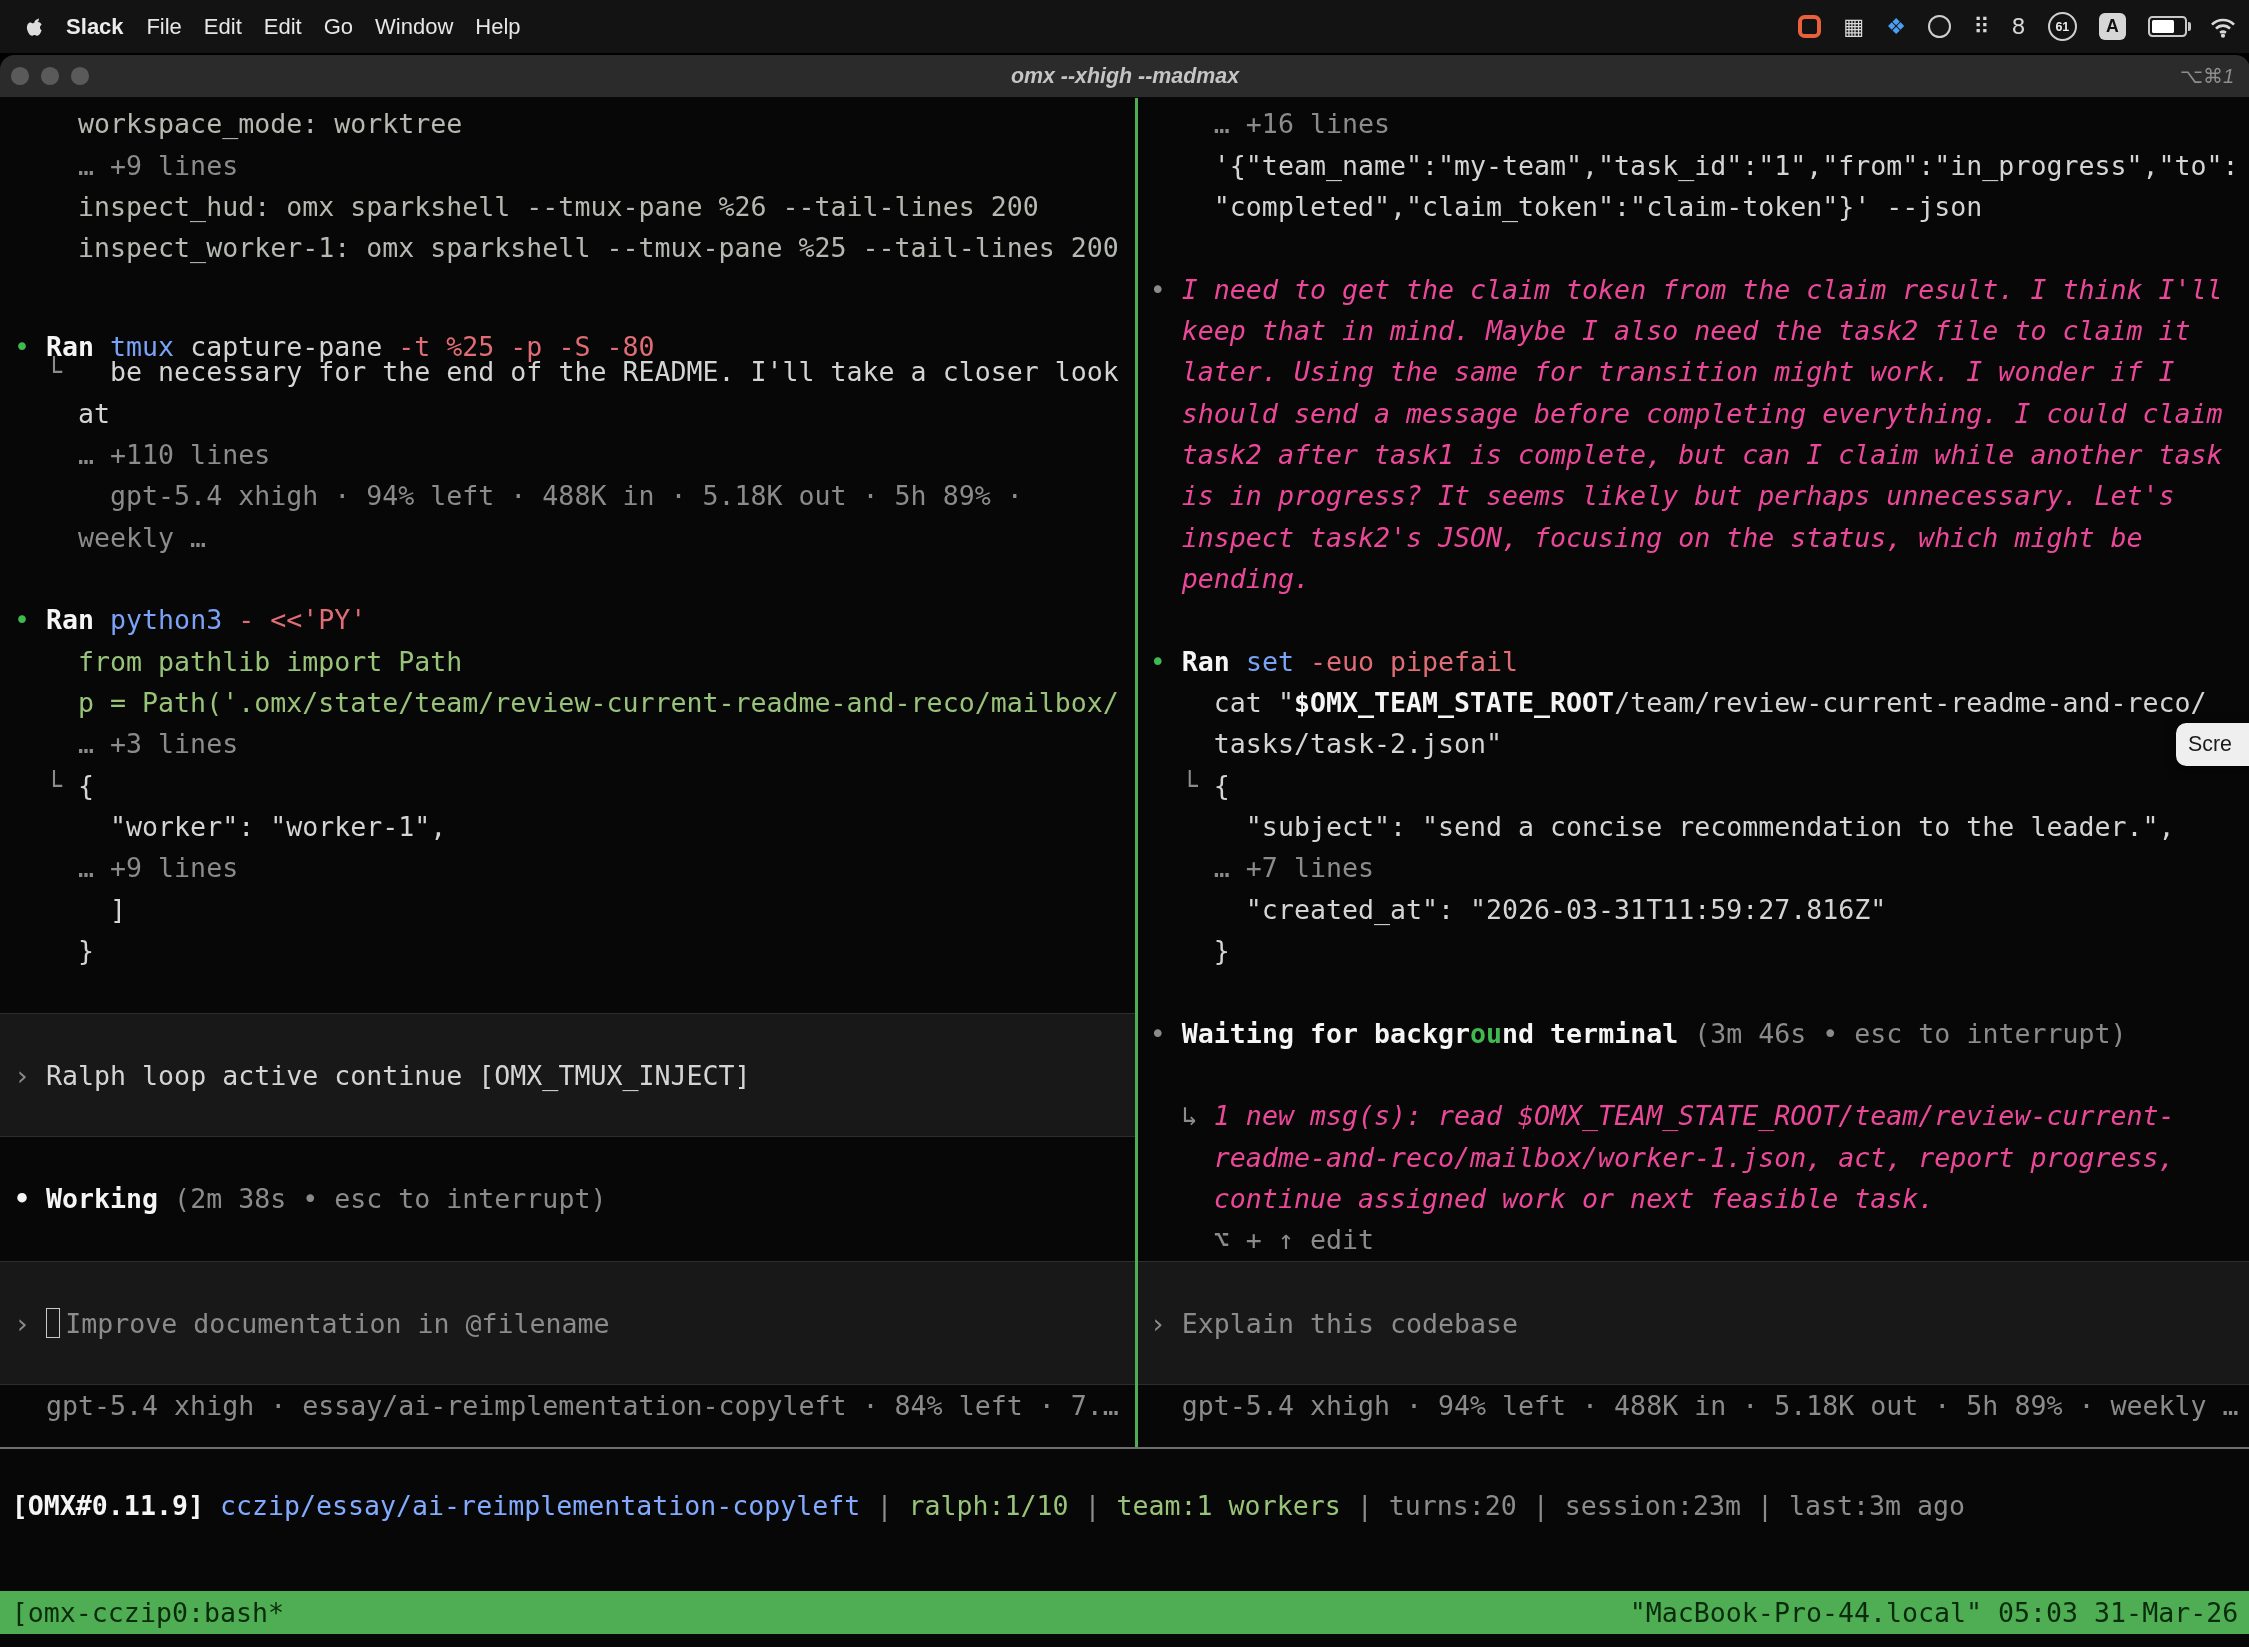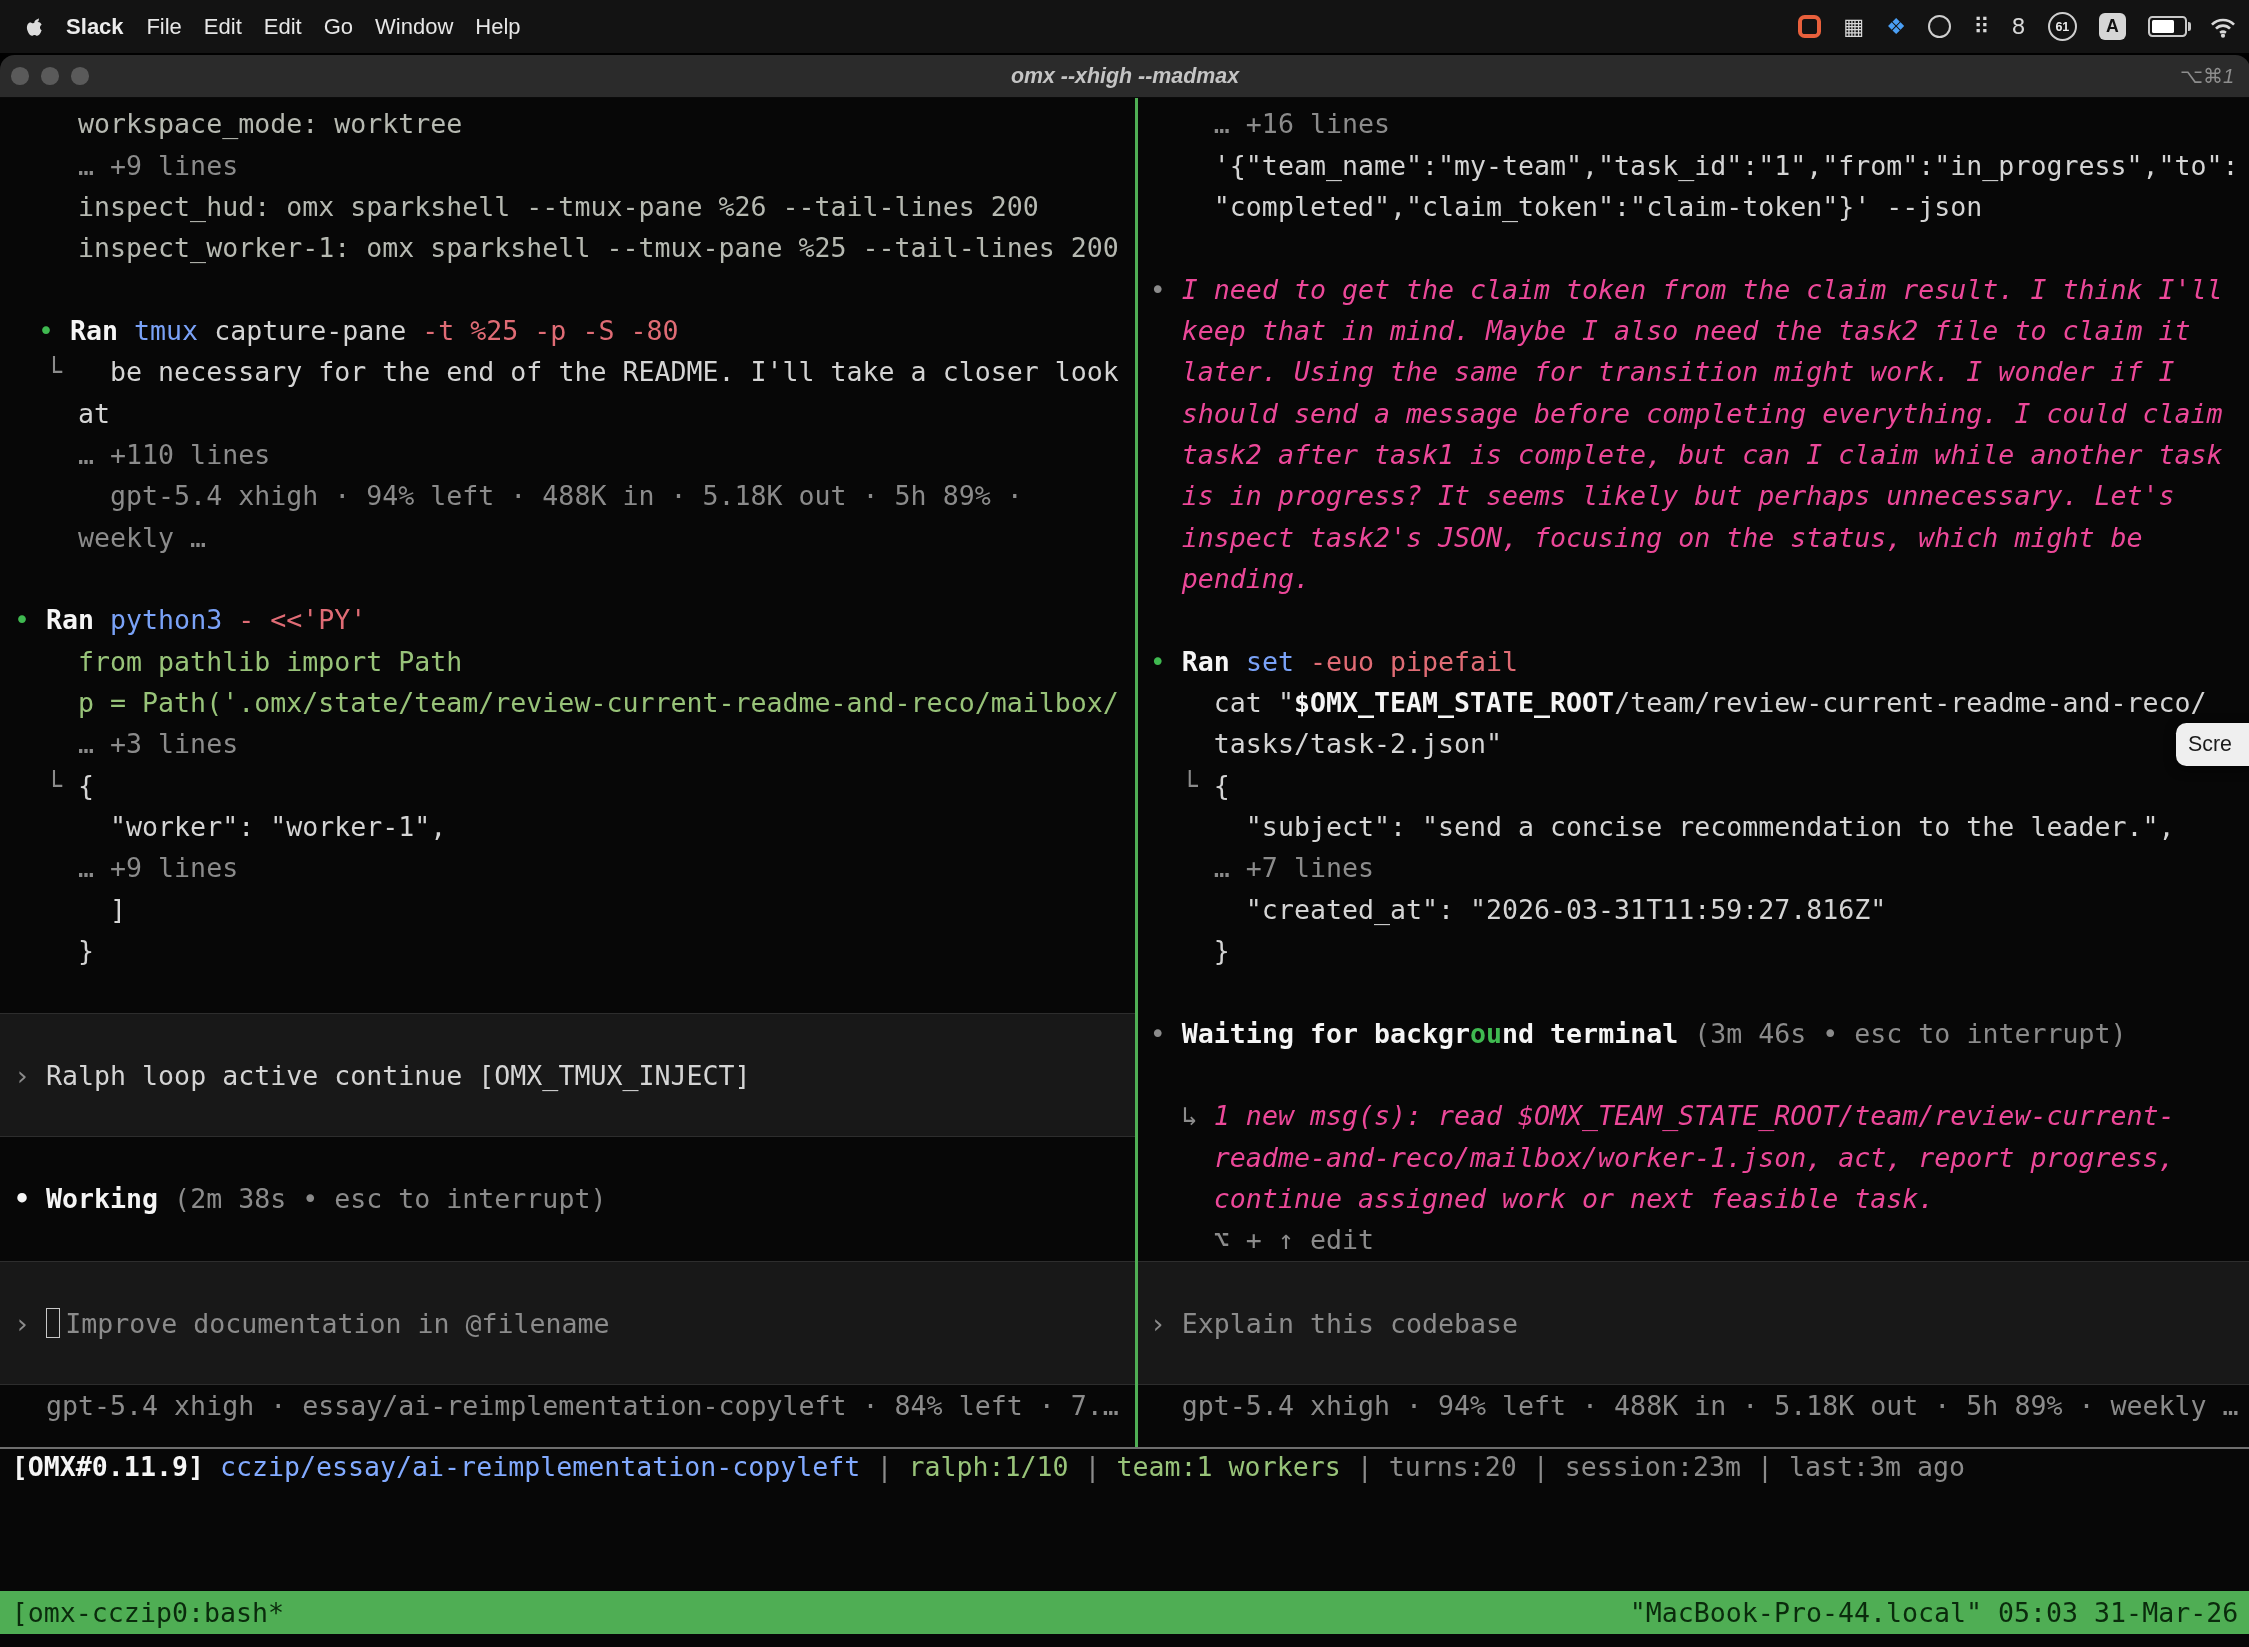--- a/index.html
+++ b/index.html
@@ -39,21 +39,21 @@
   .tline{position:absolute;white-space:pre;height:41px;}
   .pane-left .tline{left:14px;}
   .pane-right .tline{left:11.8px;}
   .prompt-bar{position:absolute;left:0;right:0;height:124px;background:#181818;border-top:1.5px solid #2d2d2d;border-bottom:1.5px solid #2d2d2d;display:flex;align-items:center;white-space:pre;box-sizing:border-box;}
   .pane-left .prompt-bar{padding-left:14px;}
   .pane-right .prompt-bar{padding-left:11.8px;}
 
   .vdivider{position:absolute;left:1135px;top:0;width:3px;height:1349px;background:#4fae54;}
   .hdivider{position:absolute;left:0;right:0;top:1349px;height:1.5px;background:#6e6e6e;}
 
-  .omx-status{position:absolute;left:11.8px;top:1348px;height:41px;white-space:pre;font:400 26.6px/41px "DejaVu Sans Mono","DejaVu Sans",monospace;color:#d4d4d4;text-align:right;}
+  .omx-status{position:absolute;left:11.8px;top:1387px;height:41px;white-space:pre;font:400 26.6px/41px "DejaVu Sans Mono","DejaVu Sans",monospace;color:#d4d4d4;text-align:right;}
   .omx-status .sep{margin:0 16px;}
 
   .tmux-bar{position:absolute;left:0;right:0;top:1493px;height:43px;background:#4fae54;color:#0a2b0c;display:flex;justify-content:space-between;align-items:center;padding:0 11.8px;font:400 26.6px/43px "DejaVu Sans Mono","DejaVu Sans",monospace;white-space:pre;}
 
   
   .s-fg{color:#d4d4d4;}
   .s-out{color:#b6b9b1;}
   .s-dim{color:#8b8b8b;}
   .s-b{color:#f5f5f5;font-weight:700;}
   .s-grn{color:#3fb950;}
@@ -123,21 +123,21 @@
     <span class="wtitle">omx --xhigh --madmax</span>
     <span class="wshort">⌥⌘1</span>
   </div>
 
   <div class="content">
     <div class="pane pane-left">
         <div class="tline" style="top: 5.2px;"><span class="s-out">    workspace_mode: worktree</span></div>
         <div class="tline" style="top: 47px;"><span class="s-dim">    … +9 lines</span></div>
         <div class="tline" style="top: 88px;"><span class="s-out">    inspect_hud: omx sparkshell --tmux-pane %26 --tail-lines 200</span></div>
         <div class="tline" style="top: 129px;"><span class="s-out">    inspect_worker-1: omx sparkshell --tmux-pane %25 --tail-lines 200</span></div>
-        <div class="tline" style="top: 212px; margin-left: 24px;"><span class="s-grn">• </span><span class="s-b">Ran </span><span class="s-cmd">tmux</span><span class="s-fg"> capture-pane </span><span class="s-red">-t %25 -p -S -80</span></div>
+        <div class="tline" style="top: 228px;"><span class="s-grn">• </span><span class="s-b">Ran </span><span class="s-cmd">tmux</span><span class="s-fg"> capture-pane </span><span class="s-red">-t %25 -p -S -80</span></div>
         <div class="tline" style="top: 253px;"><span class="s-dim">  └   </span><span class="s-fg">be necessary for the end of the README. I'll take a closer look</span></div>
         <div class="tline" style="top: 295px;"><span class="s-fg">    at</span></div>
         <div class="tline" style="top: 336px;"><span class="s-dim">    … +110 lines</span></div>
         <div class="tline" style="top: 377px;"><span class="s-dim">      gpt-5.4 xhigh · 94% left · 488K in · 5.18K out · 5h 89% ·</span></div>
         <div class="tline" style="top: 419px;"><span class="s-dim">    weekly …</span></div>
         <div class="tline" style="top: 501px;"><span class="s-grn">• </span><span class="s-b">Ran </span><span class="s-cmd">python3</span><span class="s-red"> - &lt;&lt;'PY'</span></div>
         <div class="tline" style="top: 543px;"><span class="s-code">    from pathlib import Path</span></div>
         <div class="tline" style="top: 584px;"><span class="s-code">    p = Path('.omx/state/team/review-current-readme-and-reco/mailbox/</span></div>
         <div class="tline" style="top: 625px;"><span class="s-dim">    … +3 lines</span></div>
         <div class="tline" style="top: 667px;"><span class="s-dim">  └ </span><span class="s-fg">{</span></div>

